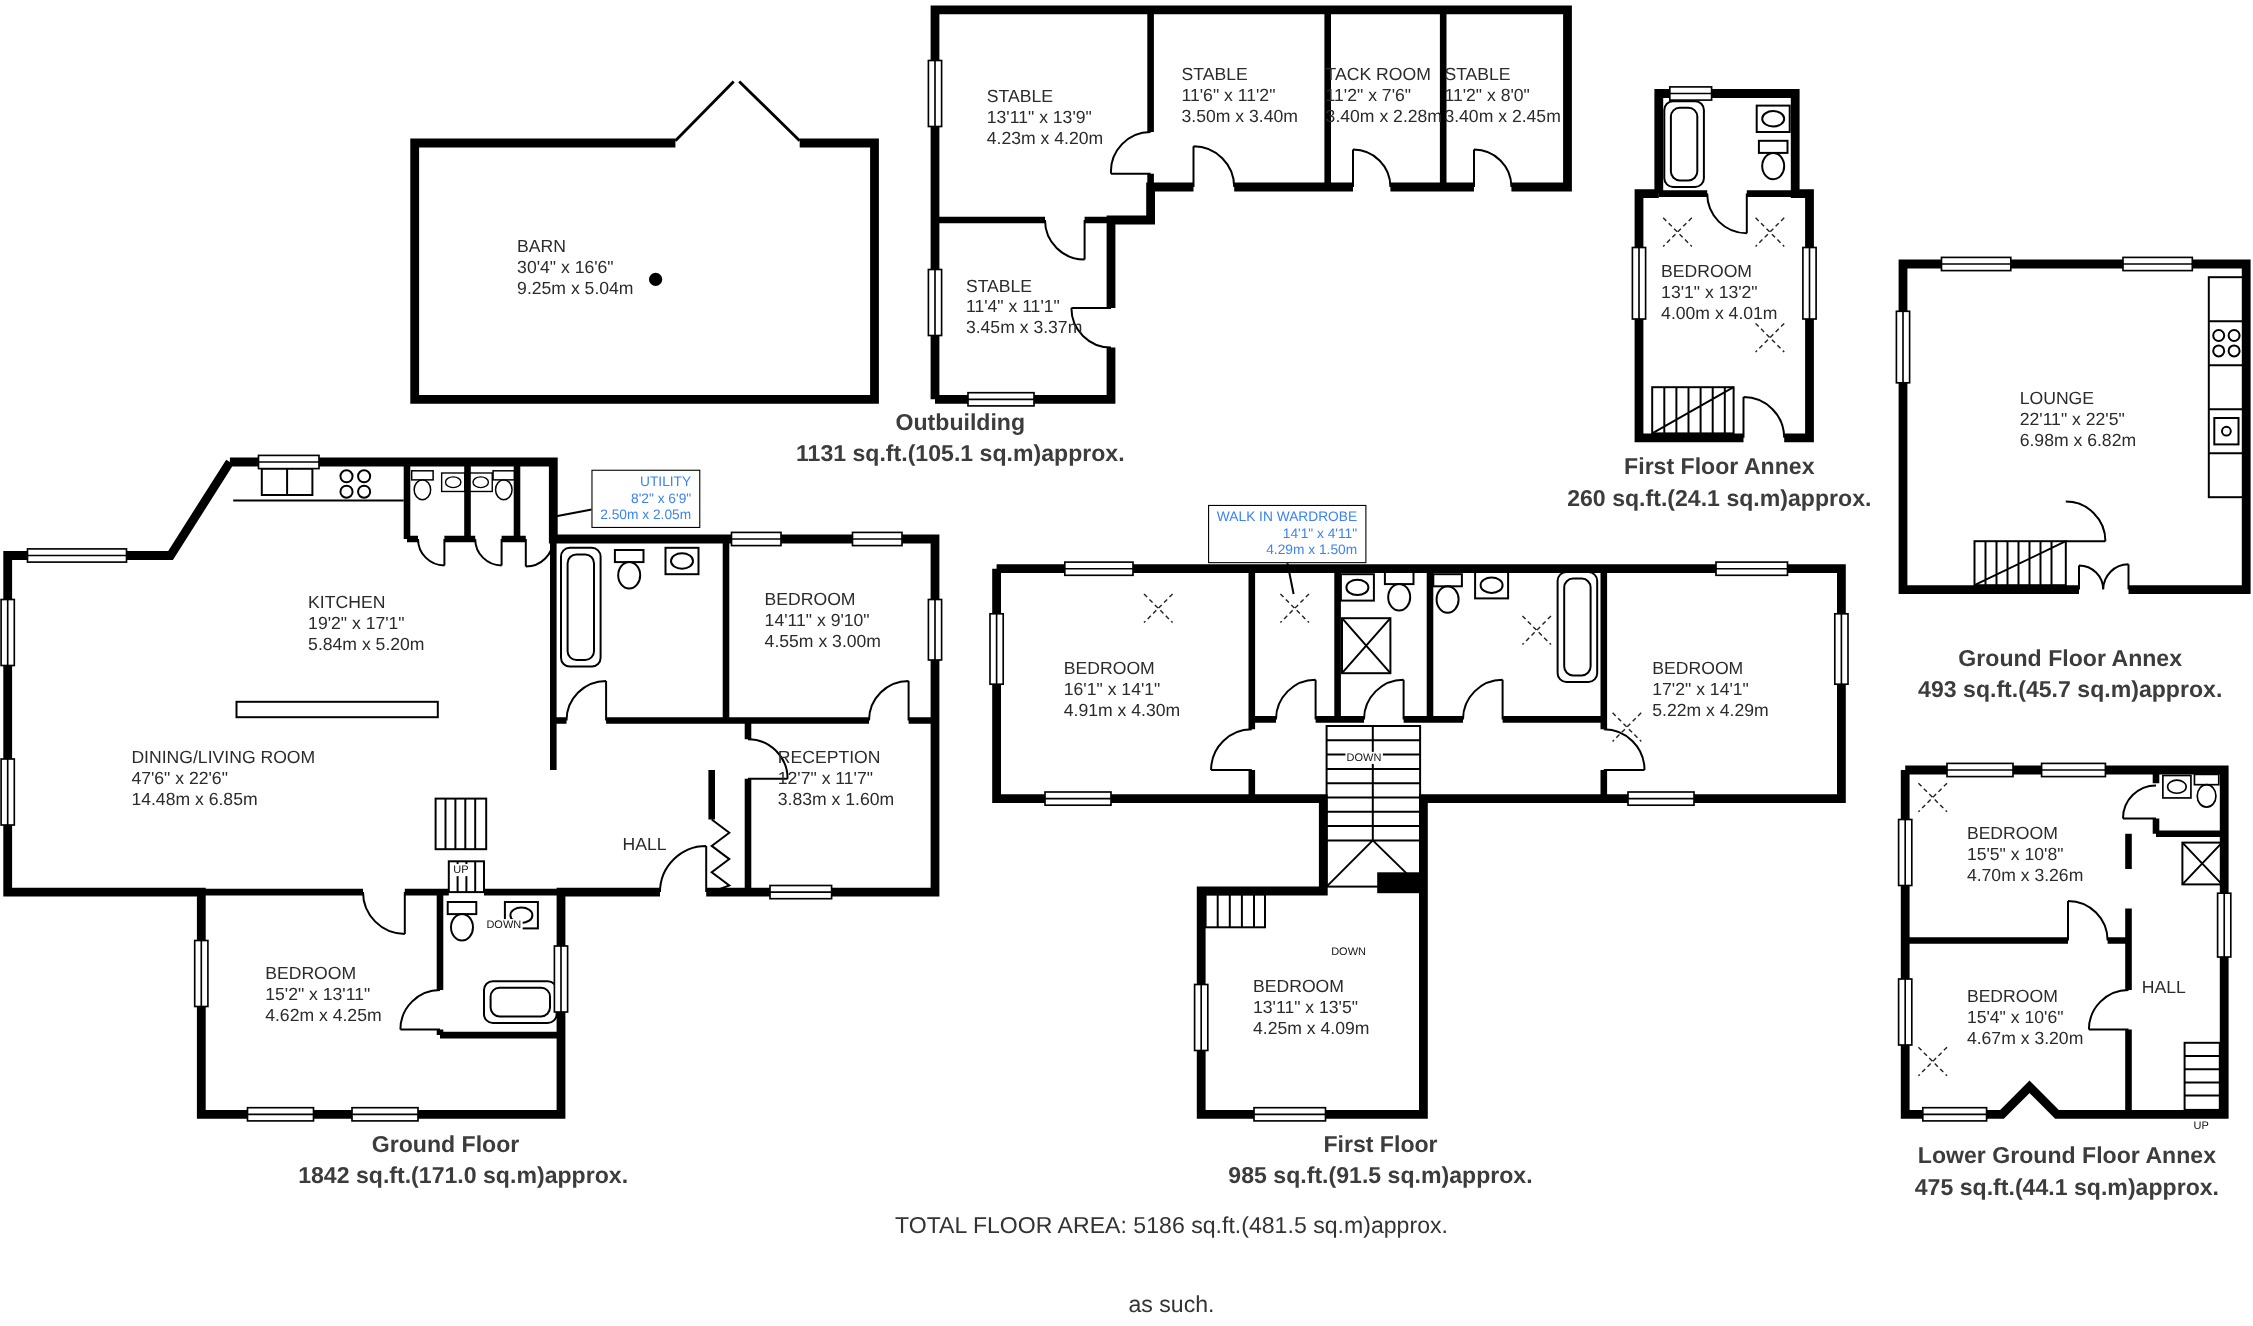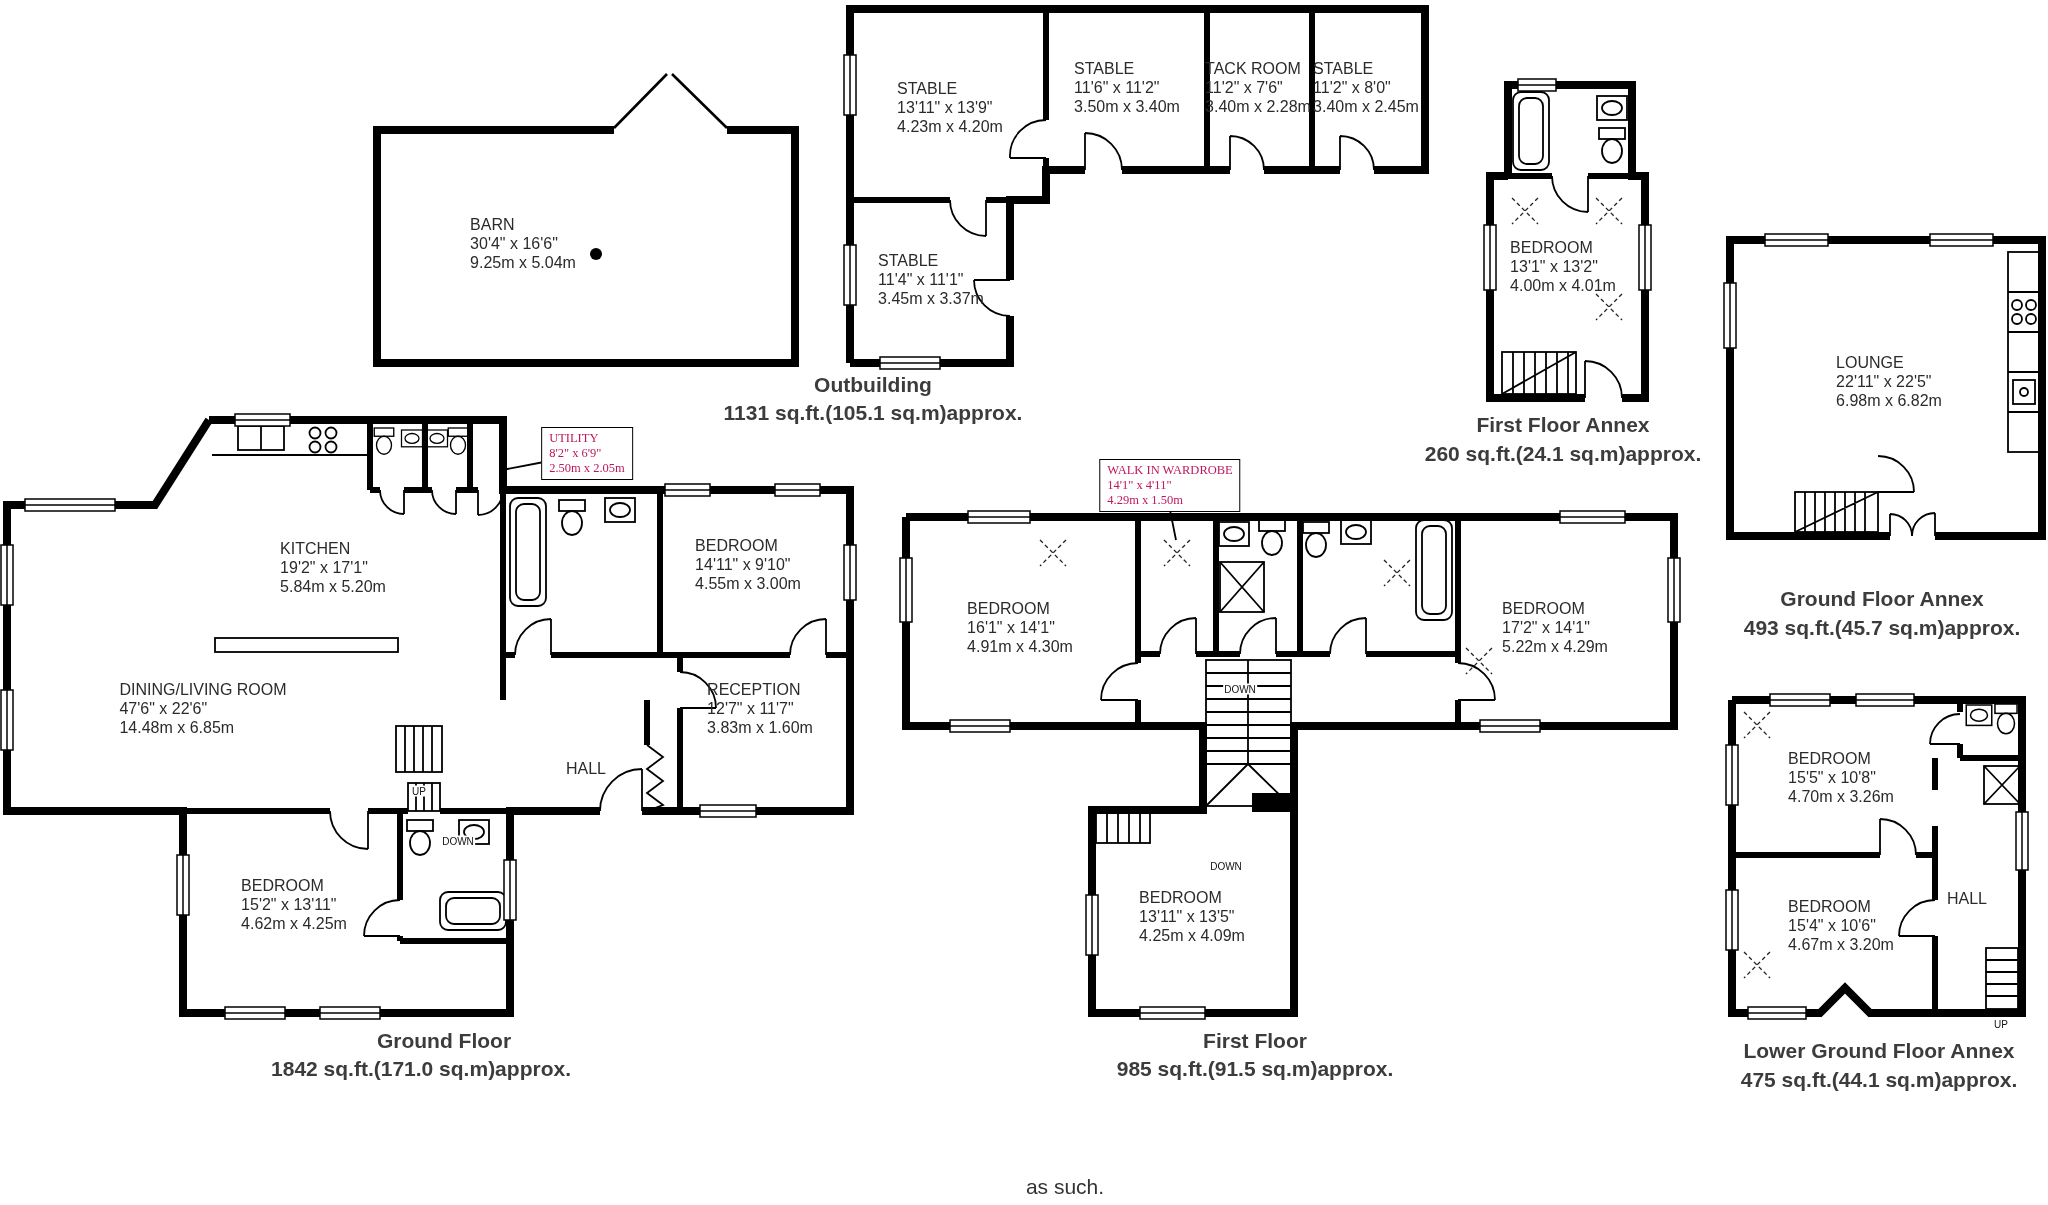--- a/index.html
+++ b/index.html
@@ -16,22 +16,22 @@
   .wf  { fill:#fff; stroke:none; }
   .wb  { fill:none; stroke:#000; stroke-width:1.5; }
   .dx  { fill:none; stroke:#222; stroke-width:1.3; stroke-dasharray:4 3; }
   .blk { fill:#000; stroke:none; }
   
   .rlabel { position:absolute; transform:translateX(-50%); text-align:left;
             color:#2b2b2b; font-size:16px; line-height:19px; white-space:nowrap; }
   .title  { position:absolute; transform:translateX(-50%); text-align:center;
             color:#3c3c3c; font-size:21px; white-space:nowrap;font-weight:bold; }
   .boxlabel { position:absolute; transform:translateX(-50%); border:1.5px solid #000;
-              background:#fff; text-align:left; color:#be185d; font-size:12.5px;
-              line-height:15px; padding:3px 7px; white-space:nowrap; z-index:3;font-family:Liberation Serif, serif; }
+              background:#fff; text-align:right; color:#3b82f6; font-size:12.5px;
+              line-height:15px; padding:3px 7px; white-space:nowrap; z-index:3; }
   .small { position:absolute; transform:translate(-50%,-50%); font-size:10px;
            color:#111; background:#fff; padding:0 1px; white-space:nowrap;margin-top:42px; }
   .footer-line { position:absolute; transform:translateX(-50%); text-align:center;
                  font-size:21px; color:#333; white-space:nowrap; }
 </style>
 </head>
 <body>
 
 <div class="plan">
 
@@ -536,24 +536,25 @@
 
 <div class="title" style="left:873px; top:373px">Outbuilding</div>
 <div class="title" style="left:873px; top:401px">1131 sq.ft.(105.1 sq.m)approx.</div>
 
 <div class="title" style="left:1563px; top:413px">First Floor Annex</div>
 <div class="title" style="left:1563px; top:442px">260 sq.ft.(24.1 sq.m)approx.</div>
 
 <div class="title" style="left:1882px; top:587px">Ground Floor Annex</div>
 <div class="title" style="left:1882px; top:616px">493 sq.ft.(45.7 sq.m)approx.</div>
 
-<div class="title" style="left:444px; top:1029px">Ground Floor</div>
+<div class="title" style="left:405px; top:1029px">Ground Floor</div>
 <div class="title" style="left:421px; top:1057px">1842 sq.ft.(171.0 sq.m)approx.</div>
 
 <div class="title" style="left:1255px; top:1029px">First Floor</div>
 <div class="title" style="left:1255px; top:1057px">985 sq.ft.(91.5 sq.m)approx.</div>
 
 <div class="title" style="left:1879px; top:1039px">Lower Ground Floor Annex</div>
 <div class="title" style="left:1879px; top:1068px">475 sq.ft.(44.1 sq.m)approx.</div>
 
+<div class="footer-line" style="left:1065px; top:1103px">TOTAL FLOOR AREA: 5186 sq.ft.(481.5 sq.m)approx.</div>
 <div class="footer-line" style="left:1065px; top:1175px">as such.</div>
 
 </div>
 
 </body></html>

